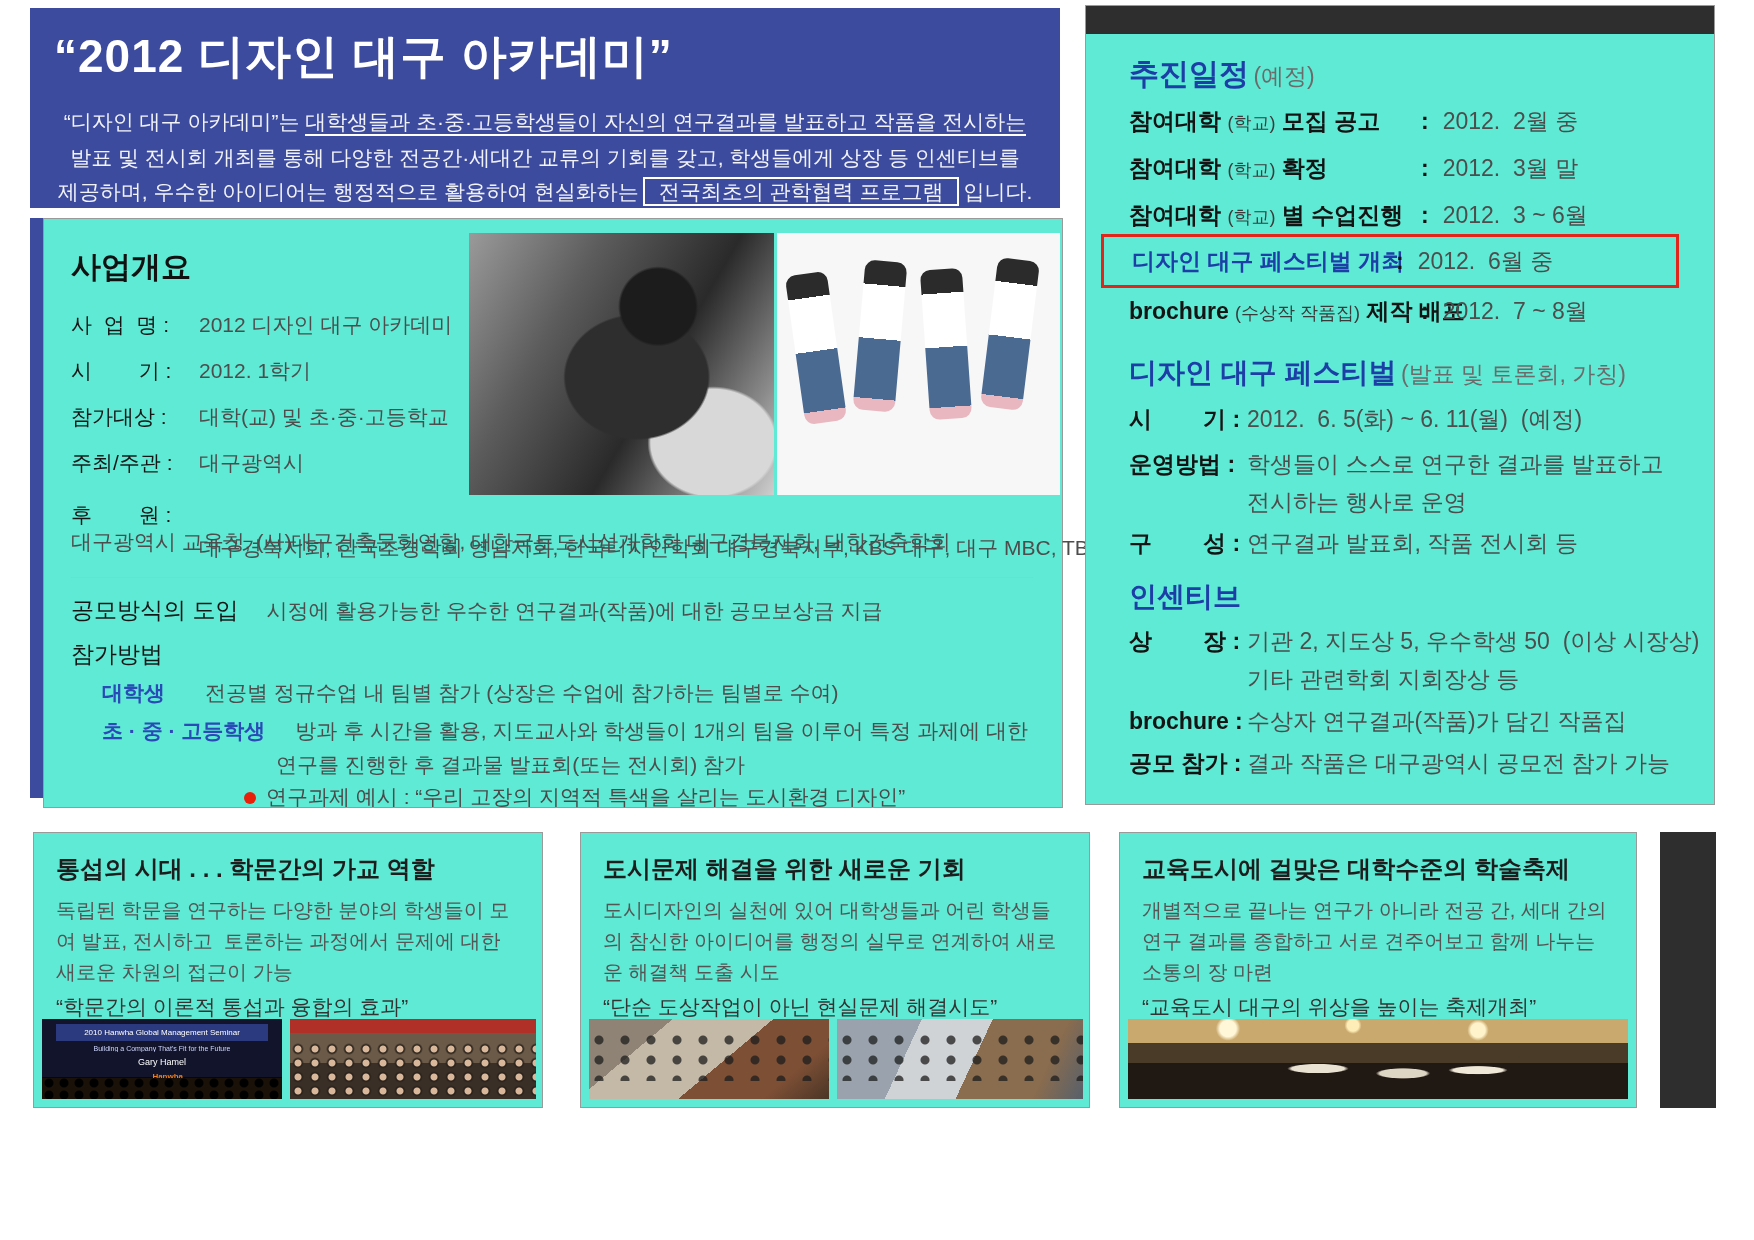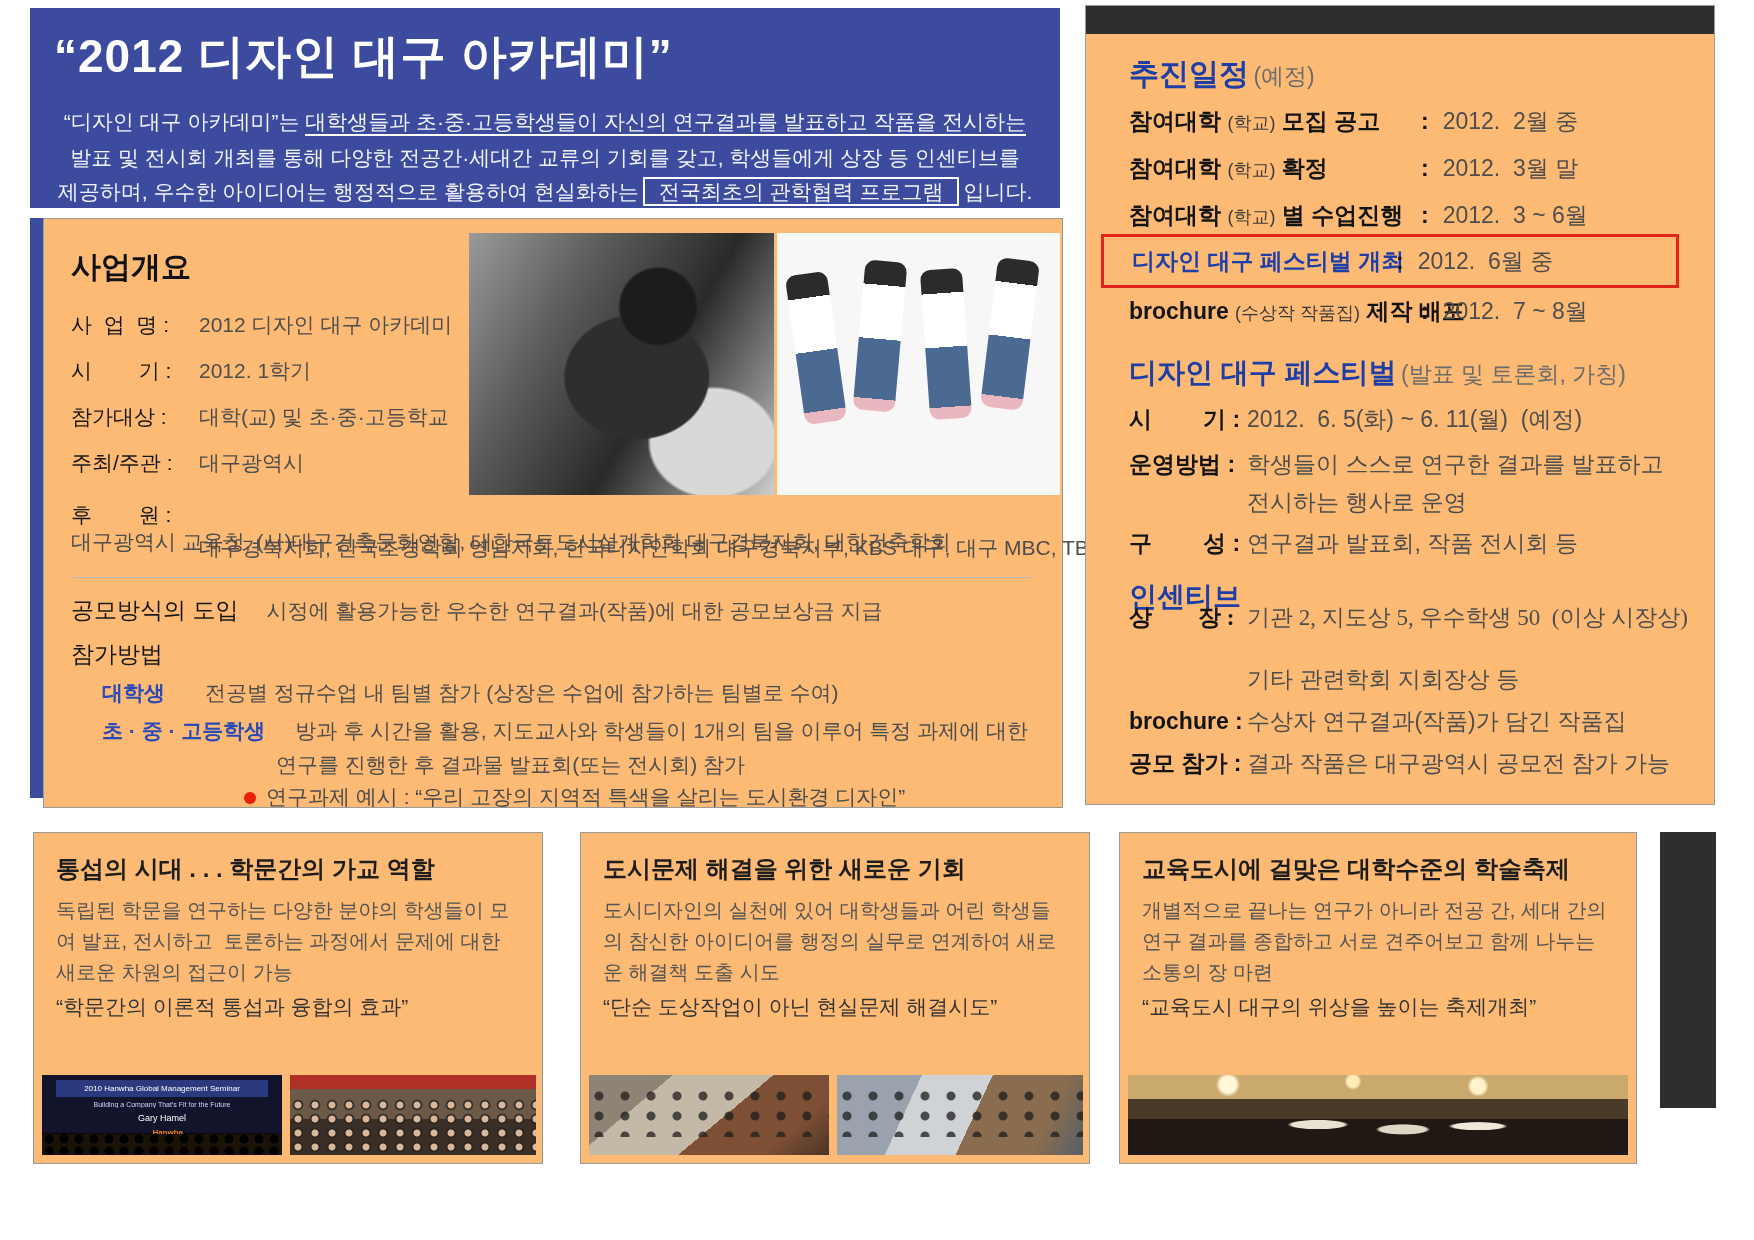--- a/index.html
+++ b/index.html
@@ -13,21 +13,21 @@
 
   
   .hdr{left:30px;top:8px;width:1030px;height:200px;background:#3C4B9D;}
   .hdr-title{left:24px;top:18px;font-size:46px;font-weight:800;color:#ffffff;letter-spacing:1px;}
   .hdr-line{width:1000px;left:15px;text-align:center;font-size:21px;color:#F2F3F8;}
   .u{border-bottom:2px solid #ffffff;padding-bottom:1px;}
   .boxed{border:2px solid #ffffff;padding:1px 14px;margin:0 4px;}
 
   
   .strip{left:30px;top:218px;width:13px;height:580px;background:#3C4B9D;}
-  .panelbox{background:#fdba74;border:1px solid #9A9A9A;box-sizing:border-box;}
+  .panelbox{background:#5eead4;border:1px solid #9A9A9A;box-sizing:border-box;}
   .ovbox{left:43px;top:218px;width:1020px;height:590px;}
   .h1{font-size:30px;font-weight:800;color:#111;}
   .row{font-size:21px;line-height:27px;}
   .label{font-weight:400;color:#161616;white-space:pre;display:inline-block;}
   .w128{width:128px;}
   .value{color:#4D4D4D;white-space:pre;}
   .divider{height:1px;background:#BBBBBB;}
   .blue{color:#2A4AB8;font-weight:800;}
   .dot{display:inline-block;width:12px;height:12px;border-radius:50%;background:#E8200A;margin-right:10px;}
 
@@ -52,21 +52,21 @@
   .srow{font-size:23px;line-height:30px;white-space:pre;}
   .sb{font-weight:800;color:#141414;}
   .ssmall{font-size:18px;color:#3A3A3A;font-weight:400;}
   .sval{position:absolute;left:292px;color:#4D4D4D;font-weight:400;white-space:pre;}
   .scolon{font-weight:800;color:#141414;margin-right:14px;}
   .redbox{border:3px solid #E2251B;}
   .f-label{font-weight:800;color:#141414;white-space:pre;display:inline-block;width:118px;font-size:23px;}
   .f-val{color:#4D4D4D;font-size:23px;white-space:pre;}
 
   
-  .bbox{top:832px;height:332px;}
+  .bbox{top:832px;height:276px;}
   .btitle{left:22px;top:20px;font-size:24px;font-weight:800;color:#1d1d1d;}
   .bbody{left:22px;top:62px;font-size:20px;line-height:31px;color:#555555;}
   .bquote{left:22px;top:160px;font-size:21px;color:#333333;}
   .bphoto{bottom:8px;height:80px;overflow:hidden;}
 
   .ph-seminar{background:linear-gradient(#11142a 0 72%,#05060e 72% 100%);}
   .sem-banner{position:absolute;left:6%;top:6%;width:88%;height:22%;background:#2b3a7e;color:#fff;
     font-size:8px;text-align:center;line-height:17px;white-space:nowrap;overflow:hidden;}
   .sem-sub{position:absolute;left:8%;top:32%;width:84%;color:#cfd6ff;font-size:7px;text-align:center;white-space:nowrap;overflow:hidden;}
   .sem-speaker{position:absolute;left:0;top:48%;width:100%;color:#ffffff;font-size:9px;text-align:center;}
@@ -147,21 +147,21 @@
   <div class="abs srow" style="left:43px;top:290px;width:560px;"><span class="sb">brochure</span> <span class="ssmall">(수상작 작품집)</span> <span class="sb">제작 배포</span><span class="sval"><span class="scolon">:</span><span>2012.  7 ~ 8월</span></span></div>
 
   <div class="abs" style="left:43px;top:348px;"><span class="bluehead" style="font-size:28px;">디자인 대구 페스티벌</span> <span class="headsub">(발표 및 토론회, 가칭)</span></div>
 
   <div class="abs" style="left:43px;top:398px;"><span class="f-label">시        기 :</span><span class="f-val">2012.  6. 5(화) ~ 6. 11(월)  (예정)</span></div>
   <div class="abs" style="left:43px;top:443px;"><span class="f-label">운영방법 :</span><span class="f-val">학생들이 스스로 연구한 결과를 발표하고</span></div>
   <div class="abs f-val" style="left:161px;top:481px;">전시하는 행사로 운영</div>
   <div class="abs" style="left:43px;top:522px;"><span class="f-label">구        성 :</span><span class="f-val">연구결과 발표회, 작품 전시회 등</span></div>
 
   <div class="abs bluehead" style="left:43px;top:572px;font-size:28px;">인센티브</div>
-  <div class="abs" style="left:43px;top:596px;font-family:Liberation Serif, serif;"><span class="f-label">상        장 :</span><span class="f-val">기관 2, 지도상 5, 우수학생 50  (이상 시장상)</span></div>
+  <div class="abs" style="left:43px;top:620px;"><span class="f-label">상        장 :</span><span class="f-val">기관 2, 지도상 5, 우수학생 50  (이상 시장상)</span></div>
   <div class="abs f-val" style="left:161px;top:658px;">기타 관련학회 지회장상 등</div>
   <div class="abs" style="left:43px;top:700px;"><span class="f-label">brochure :</span><span class="f-val">수상자 연구결과(작품)가 담긴 작품집</span></div>
   <div class="abs" style="left:43px;top:742px;"><span class="f-label">공모 참가 :</span><span class="f-val">결과 작품은 대구광역시 공모전 참가 가능</span></div>
 </div>
 
 <div class="abs panelbox bbox" style="left:33px;width:510px;">
   <div class="abs btitle">통섭의 시대 . . . 학문간의 가교 역할</div>
   <div class="abs bbody t" style="width:466px;">독립된 학문을 연구하는 다양한 분야의 학생들이 모여 발표, 전시하고  토론하는 과정에서 문제에 대한 새로운 차원의 접근이 가능</div>
   <div class="abs bquote">“학문간의 이론적 통섭과 융합의 효과”</div>
   <div class="abs bphoto ph-seminar" style="left:8px;width:240px;">

